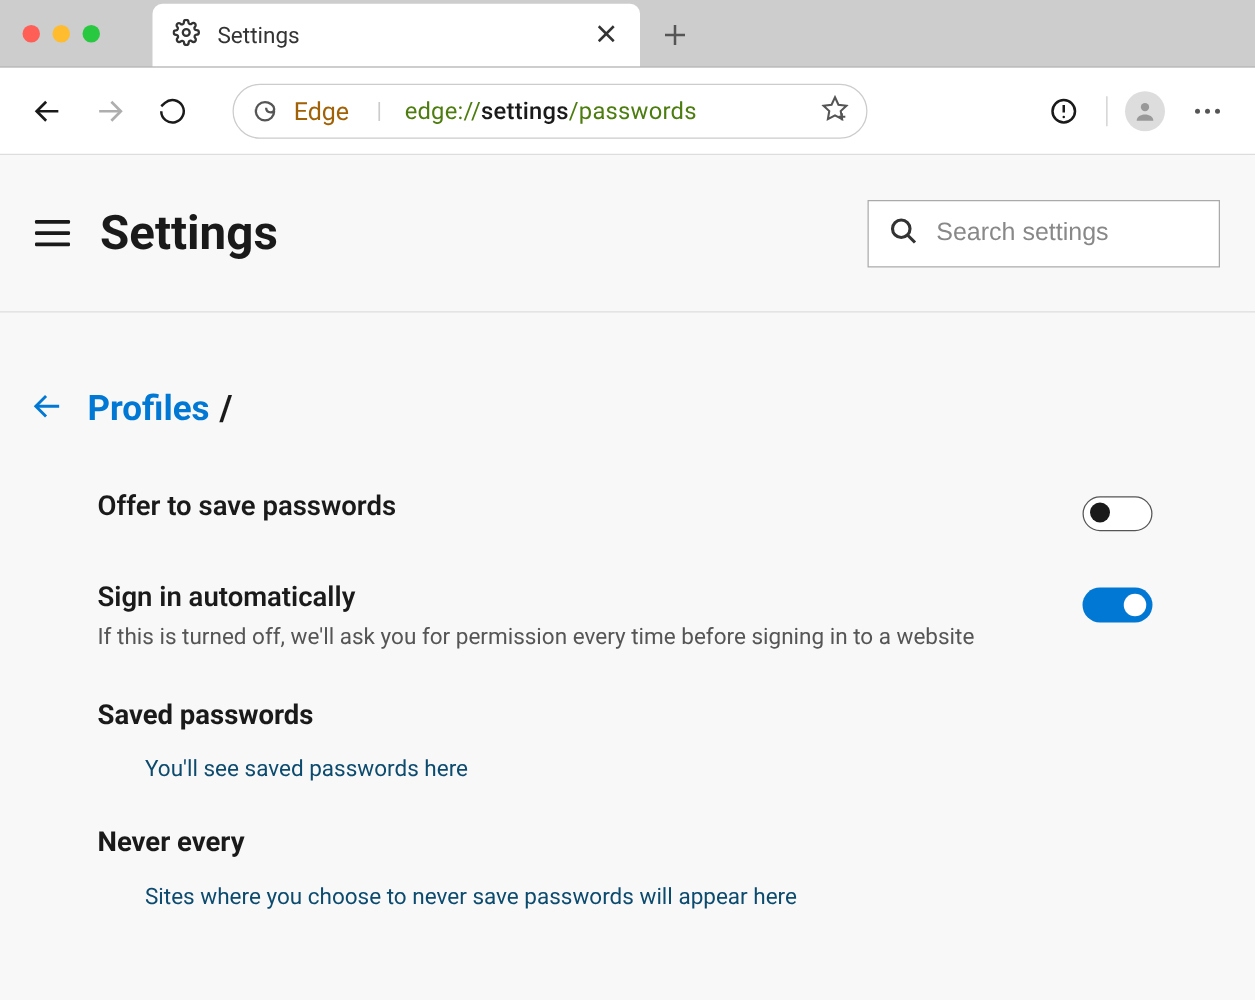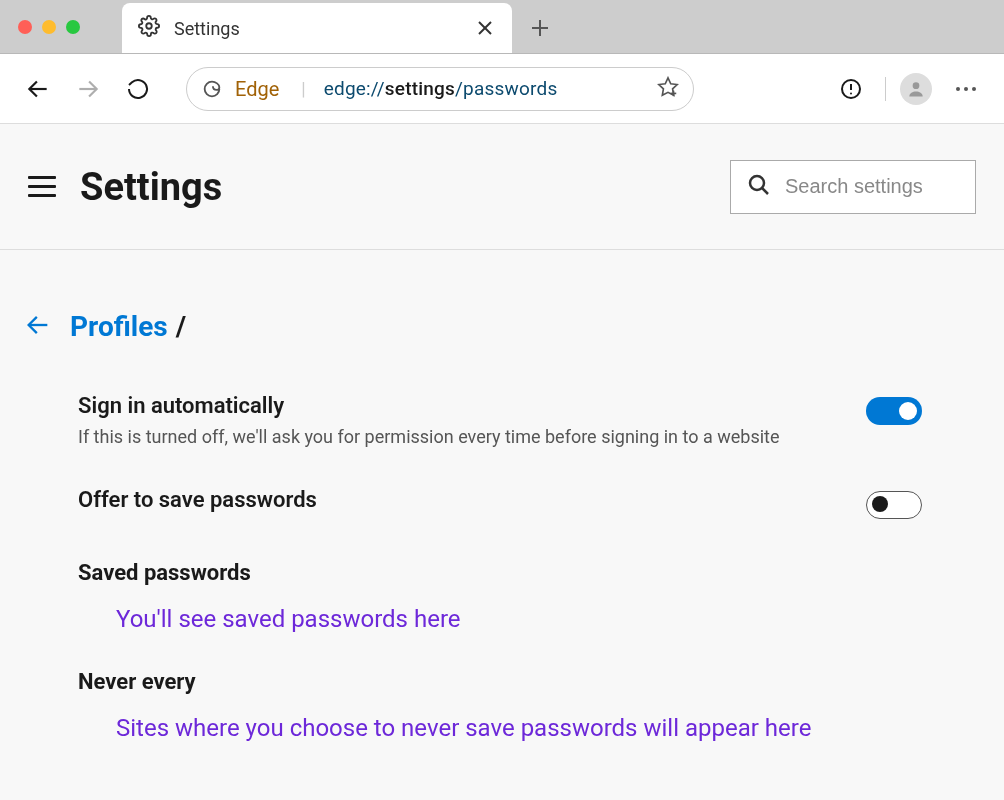--- a/index.html
+++ b/index.html
@@ -83,21 +83,21 @@
     padding: 0 14px;
     gap: 12px;
     margin-left: 18px;
   }
   .edge-logo {
     width: 22px; height: 22px;
   }
   .addr-brand { font-size: 20px; color: #a16207; margin-right: 4px; }
   .addr-sep { color: #ccc; font-size: 18px; margin: 0 6px; }
   .addr-url { font-size: 19px; letter-spacing: 0.2px; }
-  .url-scheme { color: #0c4a6e; }
+  .url-scheme { color: #4d7c0f; }
   .url-bold { color: #1a1a1a; font-weight: 500; }
   .fav-btn { margin-left: auto; }
   .toolbar-right {
     display: flex; align-items: center; gap: 14px; margin-left: auto;
   }
   .vsep { width: 1px; height: 24px; background: #ccc; }
   .avatar {
     width: 32px; height: 32px; border-radius: 50%;
     background: #ddd;
     display: flex; align-items: center; justify-content: center;
@@ -113,21 +113,21 @@
     align-items: center;
     padding: 0 28px;
     border-bottom: 1px solid #ddd;
     gap: 24px;
   }
   .hamburger { width: 28px; height: 22px; cursor: pointer; }
   .hamburger-line { height: 3px; background: #1a1a1a; margin-bottom: 6px; border-radius: 1px;}
   .hamburger-line:last-child { margin-bottom: 0; }
   .settings-title { font-size: 38px; font-weight: 700; flex: 1; }
   .search-box {
-    width: 246px; height: 54px;
+    width: 282px; height: 54px;
     border: 1px solid #aaa;
     background: #fff;
     display: flex; align-items: center;
     padding: 0 16px; gap: 14px;
   }
   .search-box input {
     border: none; outline: none; font-size: 20px; flex: 1; background: transparent;
   }
   .search-box input::placeholder { color: #888; }
 
@@ -174,21 +174,21 @@
   .toggle-on .knob {
     width: 18px; height: 18px; border-radius: 50%;
     background: #fff; position: absolute; right: 5px; top: 5px;
   }
 
   .section-heading {
     font-size: 22px; font-weight: 700;
     padding-left: 54px; margin-top: 24px; margin-bottom: 20px;
   }
   .section-empty {
-    font-size: 24px; color: #6d28d9;
+    font-size: 18px; color: #0c4a6e;
     padding-left: 92px; margin-bottom: 36px;
   }
 </style>
 </head>
 <body>
 
 <div class="tab-strip">
   <div class="traffic-lights">
     <div class="traffic-dot dot-close-w"></div>
     <div class="traffic-dot dot-min-w"></div>
@@ -306,33 +306,33 @@
         </svg>
     </span>
     <div class="breadcrumb">
       <span class="bc-link">Profiles</span>
       <span class="bc-current">/</span>
     </div>
   </div>
 
   <div class="setting-row">
     <div class="setting-text">
+      <div class="setting-title">Offer to save passwords</div>
+    </div>
+    <div class="toggle toggle-off">
+      <div class="knob"></div>
+    </div>
+  </div>
+
+  <div class="setting-row">
+    <div class="setting-text">
       <div class="setting-title">Sign in automatically</div>
       <div class="setting-desc">If this is turned off, we'll ask you for permission every time before signing in to a website</div>
     </div>
     <div class="toggle toggle-on">
-      <div class="knob"></div>
-    </div>
-  </div>
-
-  <div class="setting-row">
-    <div class="setting-text">
-      <div class="setting-title">Offer to save passwords</div>
-    </div>
-    <div class="toggle toggle-off">
       <div class="knob"></div>
     </div>
   </div>
 
   <div class="section-heading">Saved passwords</div>
   <div class="section-empty">You'll see saved passwords here</div>
 
   <div class="section-heading">Never every</div>
   <div class="section-empty">Sites where you choose to never save passwords will appear here</div>
 </div>

